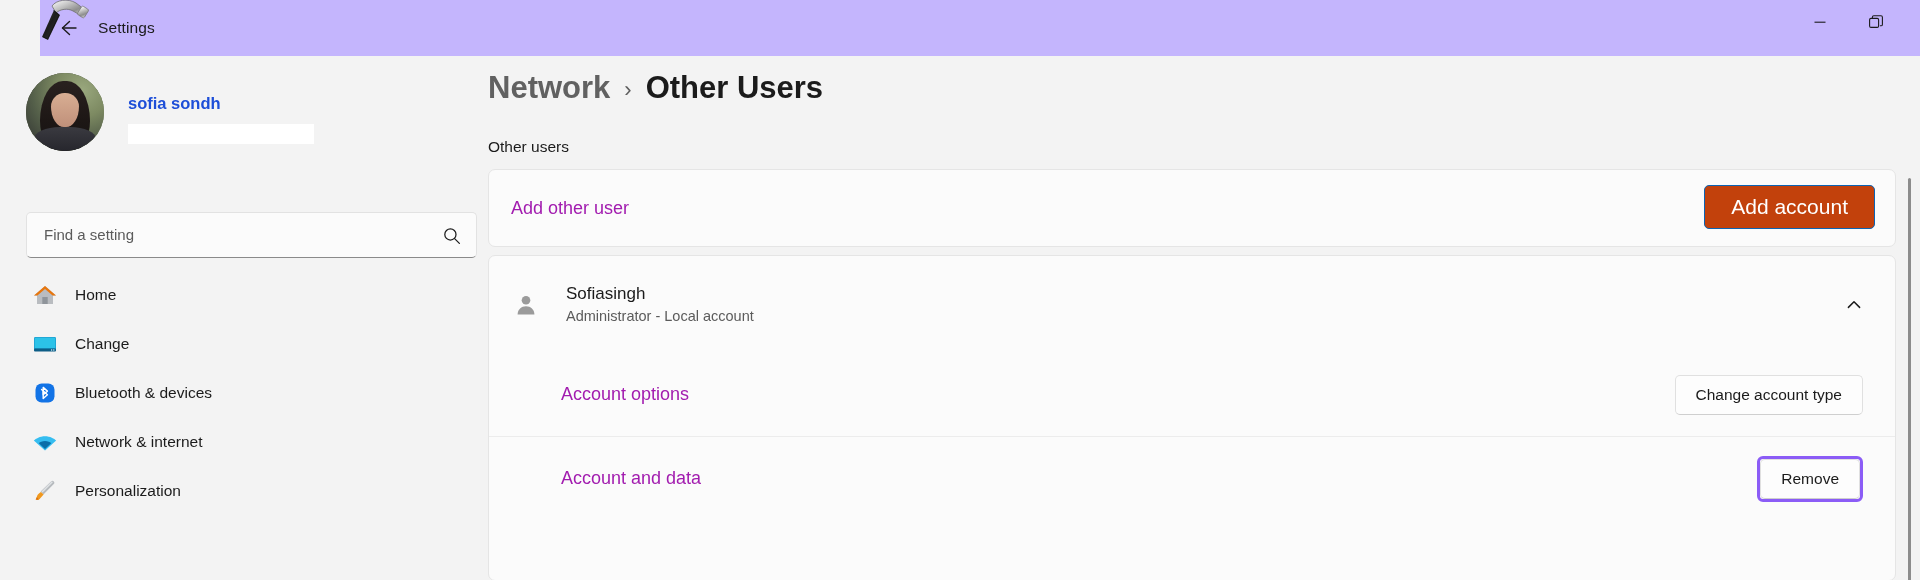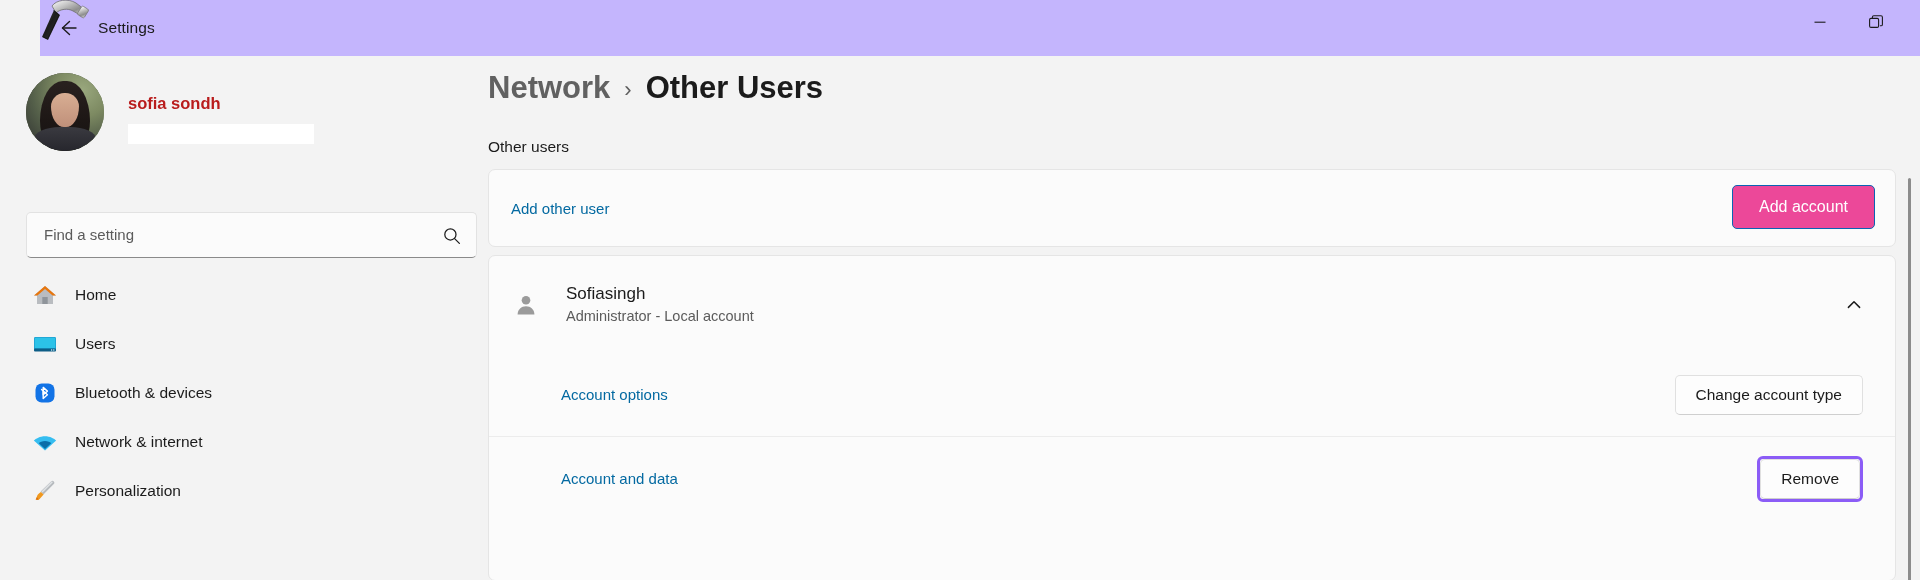--- a/index.html
+++ b/index.html
@@ -109,21 +109,21 @@
     left: 8px; bottom: -4px;
     width: 62px; height: 28px;
     border-radius: 42% 42% 0 0;
     background: linear-gradient(180deg, #3a3a40 0%, #23232a 100%);
   }
   .profile-name {
     position: absolute;
     left: 102px; top: 21px;
     font-size: 16.5px;
     font-weight: bold;
-    color: #b91c1c;
+    color: #1d4ed8;
   }
   .profile-redacted {
     position: absolute;
     left: 102px; top: 51px;
     width: 186px; height: 20px;
     background: #ffffff;
   }
 
   .searchbox {
     position: absolute;
@@ -223,34 +223,34 @@
 
   .row {
     position: relative;
     height: 83px;
     display: flex;
     align-items: center;
   }
   .row + .row { border-top: 1px solid #ececec; }
 
   .row-label {
-    font-size: 15px;
-    color: #0369a1;
+    font-size: 18px;
+    color: #a21caf;
   }
 
   #add-user-row { height: 76px; padding-left: 22px; }
 
   .btn-primary {
     position: absolute;
     right: 20px; top: 15px;
     height: 44px;
     padding: 0 26px;
-    background: #ec4899;
+    background: #c2410c;
     color: #ffffff;
-    font-size: 16px;
+    font-size: 21px;
     border: 1px solid #0b63b3;
     border-radius: 5px;
     display: flex; align-items: center; justify-content: center;
     box-sizing: border-box;
   }
   .btn-secondary {
     height: 40px;
     padding: 0 20px;
     background: #fdfdfd;
     color: #1b1b1b;
@@ -411,21 +411,21 @@
       <div class="nav-item">
         <span class="nav-icon">
           <svg width="26" height="26" viewBox="0 0 26 26">
             <rect x="2" y="6" width="22" height="13" rx="1.2" fill="#1e9fd0"></rect>
             <rect x="2.8" y="6.8" width="20.4" height="10.4" rx="0.8" fill="#2cc2e8"></rect>
             <rect x="2" y="17.4" width="22" height="3.1" rx="1" fill="#0d5d86"></rect>
             <circle cx="19.6" cy="19" r="0.75" fill="#cfeef9"></circle>
             <circle cx="21.8" cy="19" r="0.75" fill="#cfeef9"></circle>
           </svg>
         </span>
-        <span class="nav-label">Users</span>
+        <span class="nav-label">Change</span>
       </div>
 
       <div class="nav-item">
         <span class="nav-icon">
           <svg width="26" height="26" viewBox="0 0 26 26">
             <rect x="3.5" y="3.5" width="19" height="19" rx="6.2" fill="#1273e6"></rect>
             <path d="M11.2 7.4 L15.4 11.1 L11.2 14.8 L11.2 7.4 Z" fill="none" stroke="#ffffff" stroke-width="1.45" stroke-linejoin="round"></path>
             <path d="M11.2 11.1 L11.2 18.5 L15.4 14.8 L9.6 9.5" fill="none" stroke="#ffffff" stroke-width="1.45" stroke-linejoin="round" stroke-linecap="round"></path>
           </svg>
         </span>

